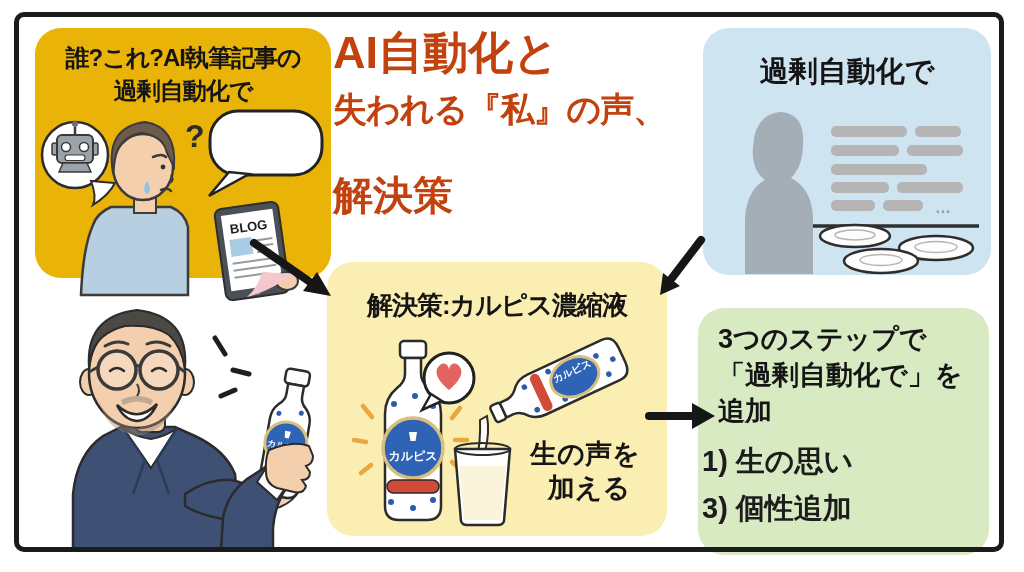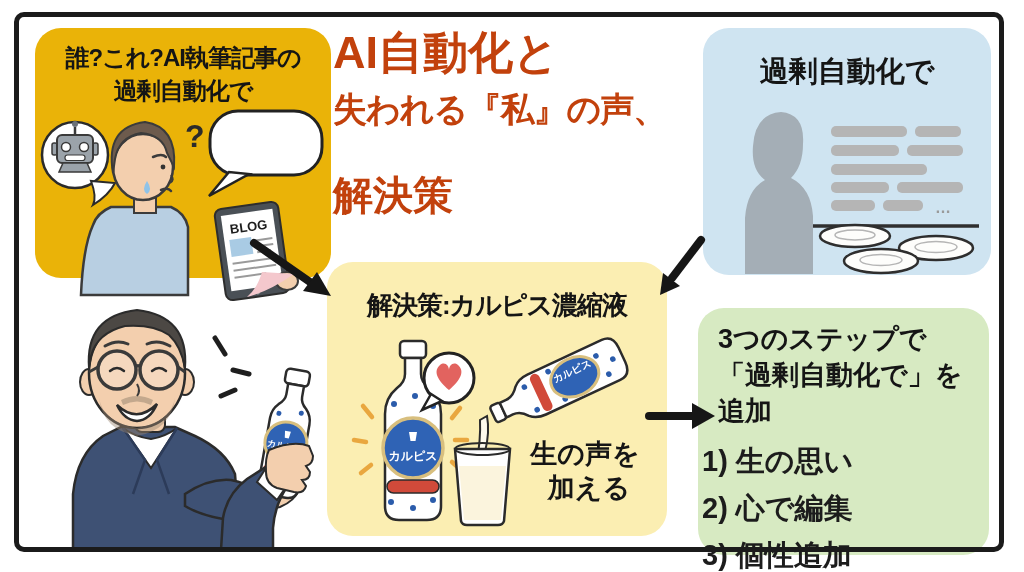--- a/index.html
+++ b/index.html
@@ -61,21 +61,20 @@
     </div>
   </div>
 
   <div class="box box-green">
     <div class="heading green-h">
       <div>3つのステップで</div>
       <div>「過剰自動化で」を追加</div>
     </div>
     <div class="green-list">
       <div>1) 生の思い</div>
-      <div>2) 心で編集</div>
       <div>3) 個性追加</div>
     </div>
   </div>
 
   <svg class="scene" style="left:35px;top:95px;" width="296" height="200" viewBox="0 0 296 200">
 
     <g>
       <circle cx="40" cy="60" r="33" fill="#ffffff" stroke="#2a2a2a" stroke-width="2.5"></circle>
       <path d="M56,86 Q62,102 58,110 Q74,100 80,88 Z" fill="#ffffff" stroke="#2a2a2a" stroke-width="2"></path>
       <g>

